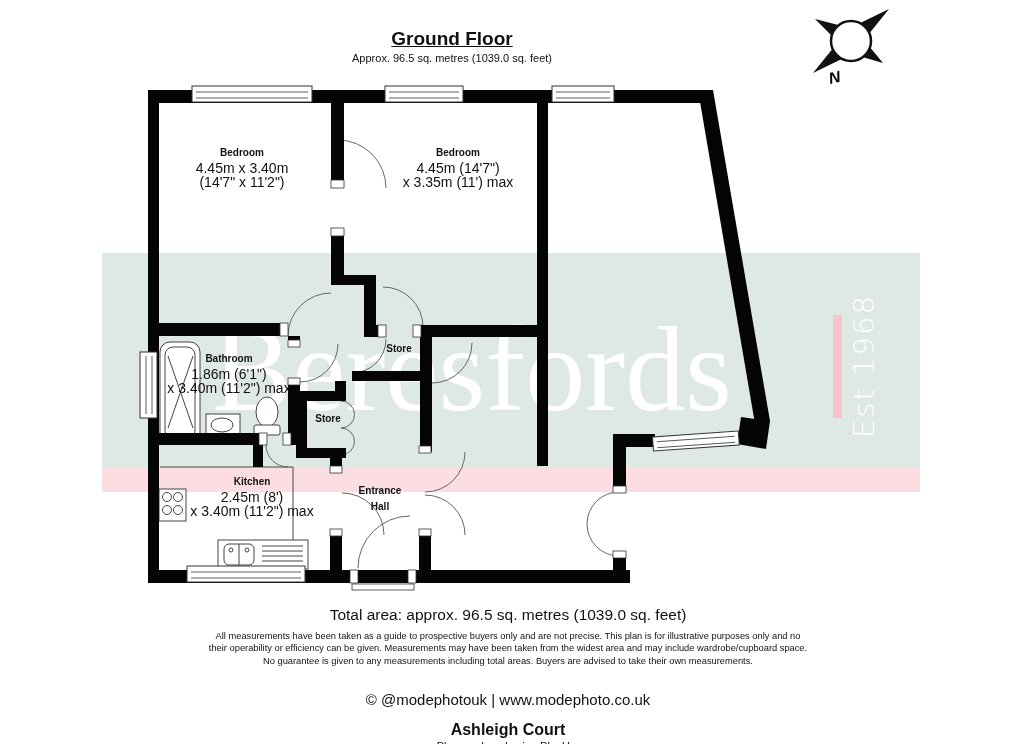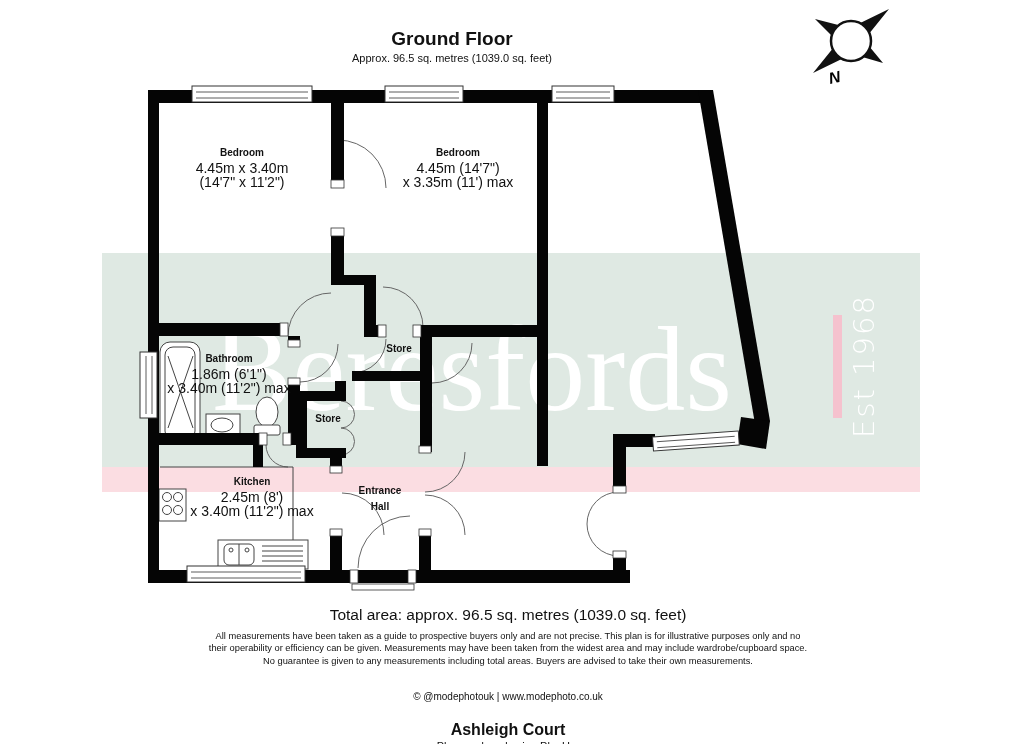--- a/index.html
+++ b/index.html
@@ -1,28 +1,28 @@
 <!DOCTYPE html>
 <html><head>
 <meta charset="utf-8">
 <style>
   html,body{margin:0;padding:0;background:#fff;}
   .canvas{position:relative;width:1024px;height:744px;background:#fff;
           font-family:"Liberation Sans",sans-serif;color:#111;overflow:hidden;}
   svg.plan{position:absolute;left:0;top:0;}
   .ctr{position:absolute;transform:translateX(-50%);text-align:center;white-space:nowrap;}
-  .hdr-title{left:452px;top:28px;font-size:19px;font-weight:bold;}
+  .hdr-title{left:452px;top:28px;font-size:19px;font-weight:bold;text-decoration:underline;}
   .hdr-sub{left:452px;top:52px;font-size:11px;}
   .room{position:absolute;transform:translateX(-50%);text-align:center;white-space:nowrap;}
   .rname{display:block;font-size:10px;font-weight:bold;line-height:16px;}
   .rdim{display:block;font-size:14px;line-height:14px;}
   .total{left:508px;top:606px;font-size:15.5px;}
   .disc{left:508px;top:630px;font-size:9.3px;line-height:12.4px;}
   .disc span{display:block;}
-  .credit{left:508px;top:691px;font-size:10px;}
+  .credit{left:508px;top:691px;font-size:15px;}
   .produced{left:508px;top:740px;font-size:11px;}
   .prop{left:508px;top:721px;font-size:16px;font-weight:bold;}
   .wm-est{font-family:"DejaVu Sans",sans-serif;font-weight:200;letter-spacing:2px;}
   .wm-brand{font-family:"Liberation Serif","DejaVu Serif",serif;}
 </style>
 </head>
 <body>
 
 <div class="canvas">
 

